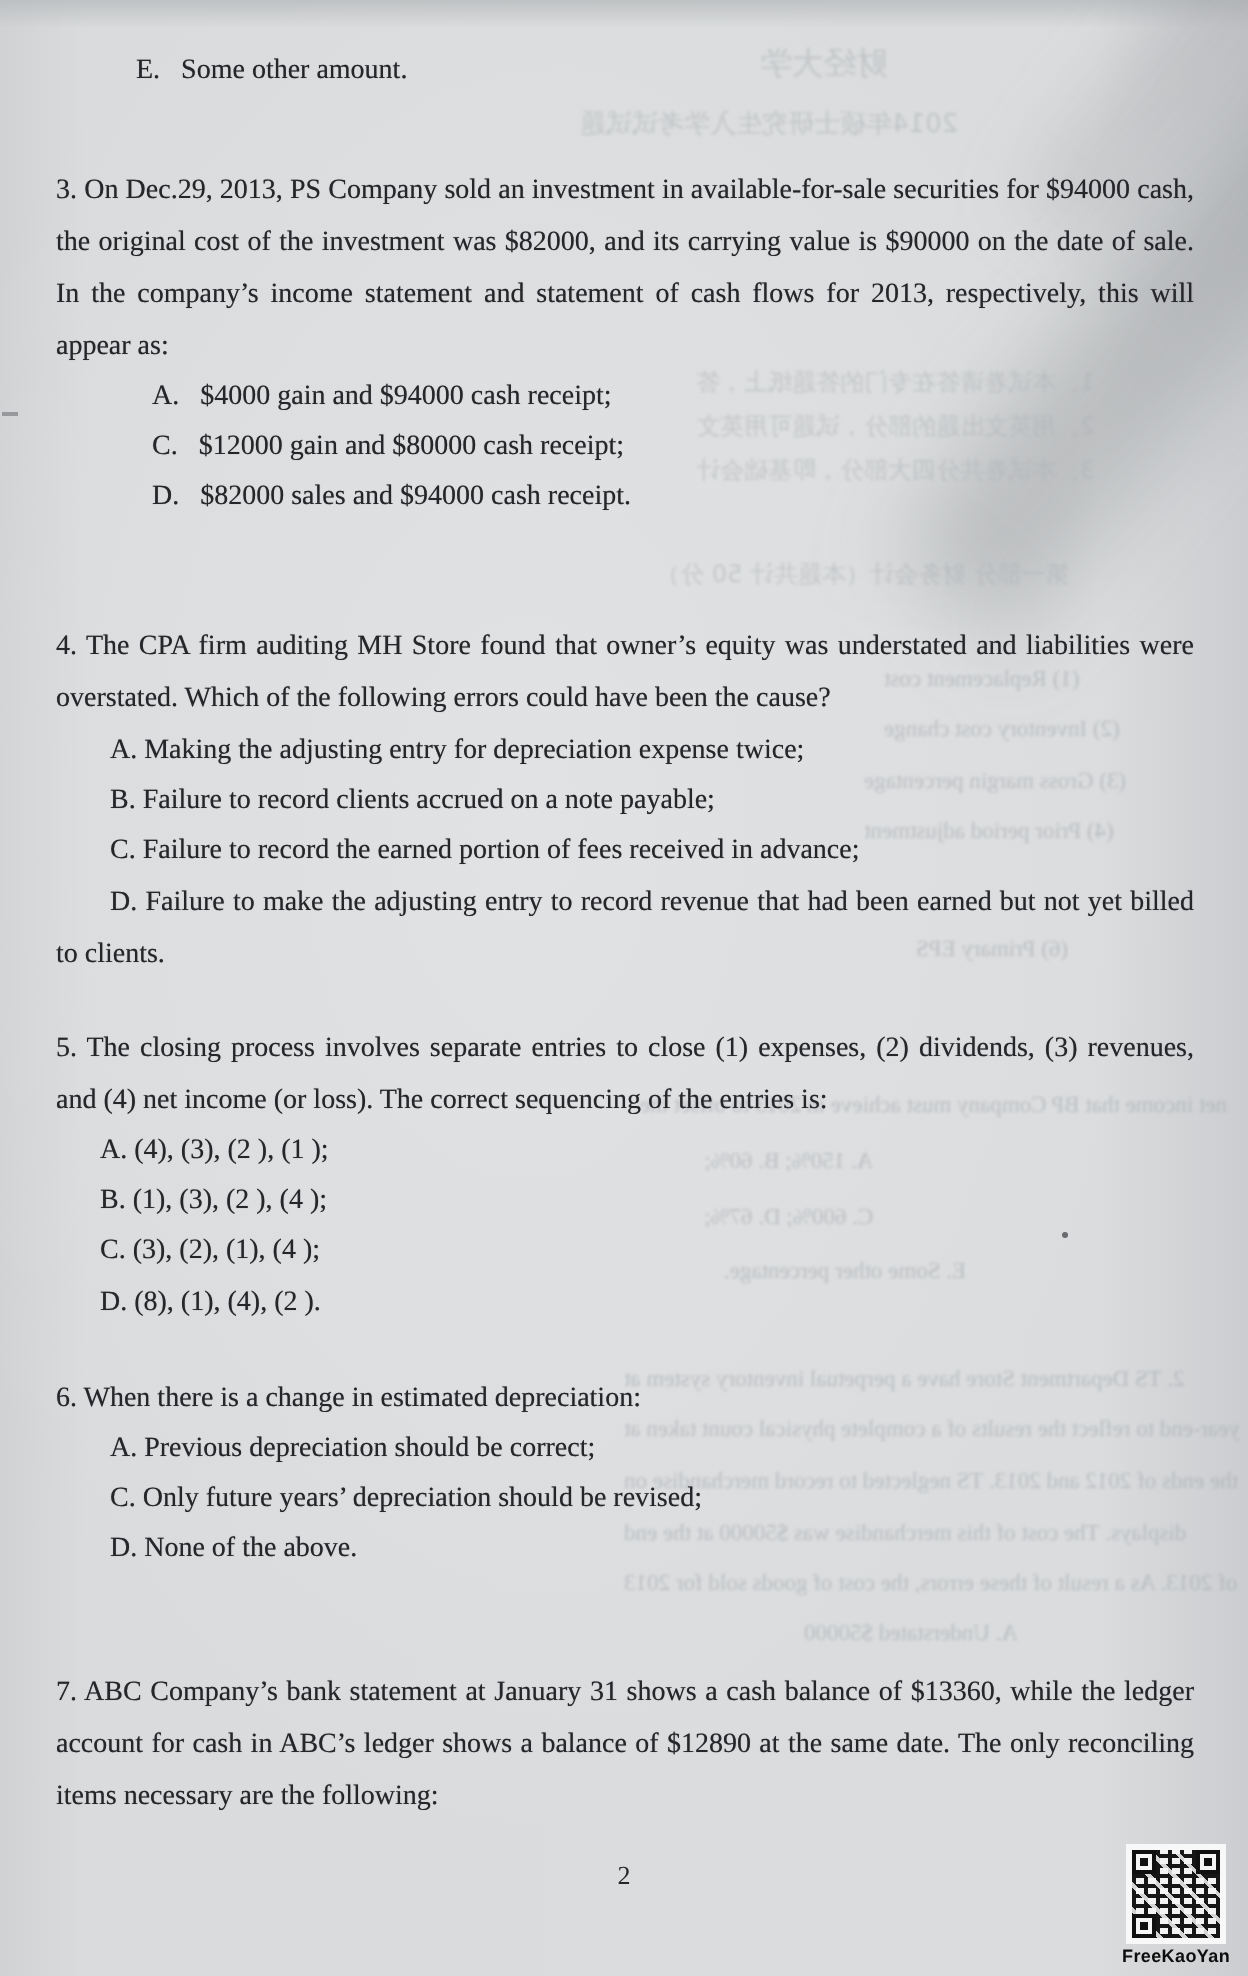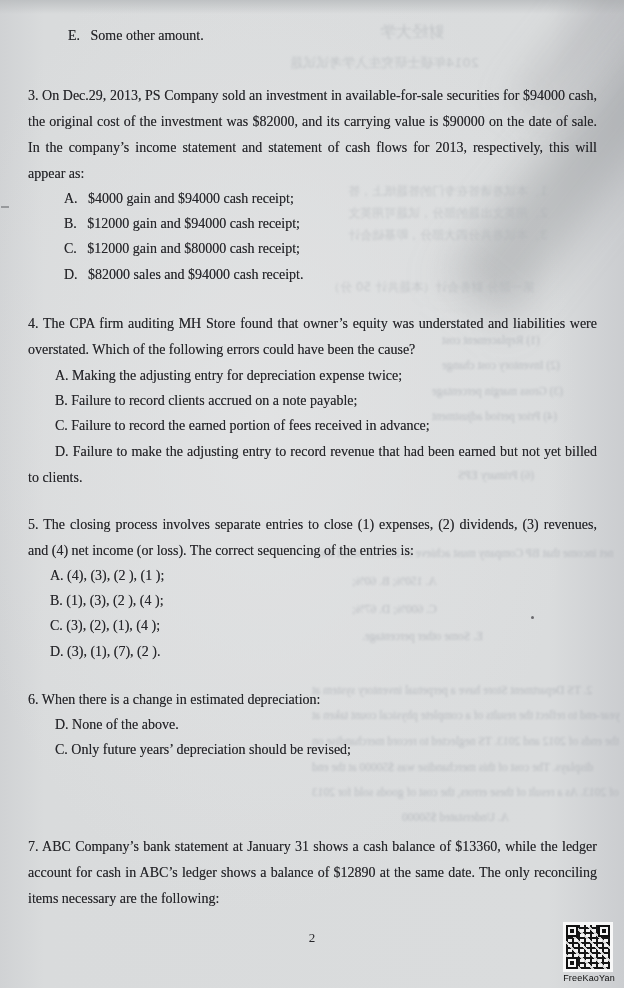--- a/index.html
+++ b/index.html
@@ -37,21 +37,21 @@
   }
   .bleed.en { color:#a6aab0; opacity:.62; font-family:"Liberation Serif", serif; }
   .txt { position:absolute; font-size:14px; text-shadow:0 0 .4px rgba(38,38,42,.55); }
   .stem { left:28px; width:569px; line-height:26px; text-align:justify; }
   .indent { text-indent:27px; }
   .stray { white-space:pre-wrap; }
   .opts > div { line-height:25.2px; white-space:pre-wrap; }
   .page-number { position:absolute; left:0; top:930px; width:624px; text-align:center; font-size:13px; }
   .speck-dot { position:absolute; left:531px; top:616px; width:3px; height:3px; border-radius:50%; background:#6a6a6e; }
   .speck-dash { position:absolute; left:1px; top:206px; width:8px; height:2px; background:#97999c; }
-  .qr-block { position:absolute; left:561px; top:922px; width:54px; text-align:right; }
+  .qr-block { position:absolute; left:561px; top:922px; width:54px; text-align:right;font-weight:bold; }
   .qr-wrap { position:relative; width:44px; height:44px; margin:0 auto; background:#f8f8f8; padding:3px; }
   .qr-noise {
     position:relative; width:44px; height:44px; background-color:#f2f2f2;
     background-image:
       repeating-linear-gradient(45deg, rgba(245,245,245,.85) 0 2px, transparent 2px 9px),
       repeating-linear-gradient(90deg, #161616 0 2px, transparent 2px 6px),
       repeating-linear-gradient(0deg, #161616 0 2px, transparent 2px 5px);
   }
   .finder { position:absolute; width:12px; height:12px; border:2px solid #101010; background:#f6f6f6; box-sizing:border-box; }
   .finder::after { content:""; display:block; width:4px; height:4px; margin:2px auto 0; background:#101010; }
@@ -88,47 +88,47 @@
     <div class="bleed en" style="left:312px;top:708px;font-size:11.5px">year-end to reflect the results of a complete physical count taken at</div>
     <div class="bleed en" style="left:312px;top:734px;font-size:11.5px">the ends of 2012 and 2013. TS neglected to record merchandise on</div>
     <div class="bleed en" style="left:312px;top:760px;font-size:11.5px">displays. The cost of this merchandise was $50000 at the end</div>
     <div class="bleed en" style="left:312px;top:785px;font-size:11.5px">of 2013. As a result of these errors, the cost of goods sold for 2013</div>
     <div class="bleed en" style="left:402px;top:810px;font-size:11.5px">A. Understated $50000</div>
   </div>
 
   <div class="txt stray" style="left:68px;top:28px">E.   Some other amount.</div>
 
   <div class="txt stem" style="top:83px">3. On Dec.29, 2013, PS Company sold an investment in available-for-sale securities for $94000 cash, the original cost of the investment was $82000, and its carrying value is $90000 on the date of sale. In the company’s income statement and statement of cash flows for 2013, respectively, this will appear as:</div>
-  <div class="txt opts" style="left:64px;top:186px">
+  <div class="txt opts" style="left:76px;top:186px">
     <div>A.   $4000 gain and $94000 cash receipt;</div>
-    <div>B.   $12000 gain and $94000 cash receipt;</div>
     <div>C.   $12000 gain and $80000 cash receipt;</div>
     <div>D.   $82000 sales and $94000 cash receipt.</div>
   </div>
 
   <div class="txt stem" style="top:311px">4. The CPA firm auditing MH Store found that owner’s equity was understated and liabilities were overstated. Which of the following errors could have been the cause?</div>
   <div class="txt opts" style="left:55px;top:363px">
     <div>A. Making the adjusting entry for depreciation expense twice;</div>
     <div>B. Failure to record clients accrued on a note payable;</div>
     <div>C. Failure to record the earned portion of fees received in advance;</div>
   </div>
   <div class="txt stem indent" style="top:439px">D. Failure to make the adjusting entry to record revenue that had been earned but not yet billed to clients.</div>
 
   <div class="txt stem" style="top:512px">5. The closing process involves separate entries to close (1) expenses, (2) dividends, (3) revenues, and (4) net income (or loss). The correct sequencing of the entries is:</div>
   <div class="txt opts" style="left:50px;top:563px">
     <div>A. (4), (3), (2 ), (1 );</div>
     <div>B. (1), (3), (2 ), (4 );</div>
     <div>C. (3), (2), (1), (4 );</div>
-    <div>D. (3), (1), (7), (2 ).</div>
+    <div>D. (8), (1), (4), (2 ).</div>
   </div>
 
   <div class="txt stem" style="top:687px">6. When there is a change in estimated depreciation:</div>
   <div class="txt opts" style="left:55px;top:712px">
+    <div>A. Previous depreciation should be correct;</div>
+    <div>C. Only future years’ depreciation should be revised;</div>
     <div>D. None of the above.</div>
-    <div>C. Only future years’ depreciation should be revised;</div>
   </div>
 
   <div class="txt stem" style="top:834px">7. ABC Company’s bank statement at January 31 shows a cash balance of $13360, while the ledger account for cash in ABC’s ledger shows a balance of $12890 at the same date. The only reconciling items necessary are the following:</div>
 
   <div class="page-number">2</div>
 
   <div class="speck-dot"></div>
   <div class="speck-dash"></div>
 
   <div class="qr-block">

